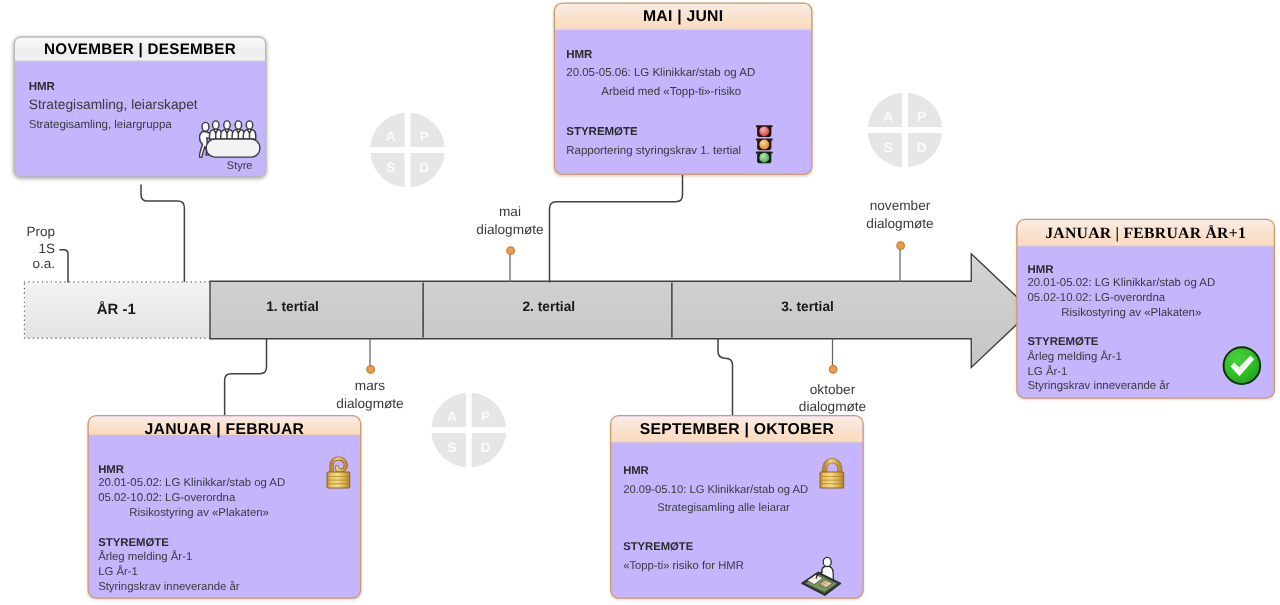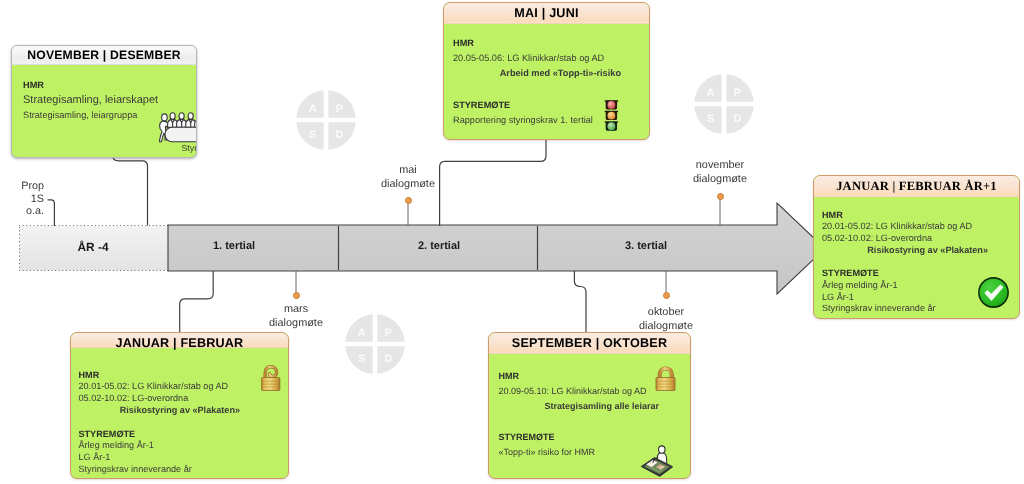--- a/index.html
+++ b/index.html
@@ -2,34 +2,34 @@
 <html><head>
 <meta charset="utf-8">
 <style>
   html,body{margin:0;padding:0;}
   body{width:1024px;height:484px;background:#ffffff;font-family:"Liberation Sans",sans-serif;overflow:hidden;
        -webkit-font-smoothing:antialiased;text-rendering:geometricPrecision;}
   #stage{position:relative;width:1024px;height:484px;}
   .abs{position:absolute;}
 
   
-  .card{position:absolute;box-sizing:border-box;border-radius:7px;background:#bef264;overflow:hidden;}
+  .card{position:absolute;box-sizing:border-box;border-radius:7px;background:#c4b5fd;overflow:hidden;}
   .card.gray{border-radius:6px;}
   .card.orange{border:1.3px solid #D09A6A;box-shadow:0 1px 2px rgba(120,90,60,.22);}
   .card.gray{border:1px solid #B8B8B8;box-shadow:0 1px 3px rgba(0,0,0,.30);}
   .card-head{box-sizing:border-box;width:100%;text-align:center;
     font-weight:bold;letter-spacing:.2px;color:#000;}
   .card.orange > .card-head{background:linear-gradient(to bottom,#FBECE2 0%,#F9E5D5 40%,#FBDCBE 92%,#FCE2C9 100%);
     border-bottom:1px solid #F0D5BB;}
   .card.gray > .card-head{background:linear-gradient(to bottom,#FAFAFA 0%,#EDEDED 70%,#F2F2F2 100%);
     border-bottom:1px solid #DDDDDD;}
   .card-body{position:relative;box-sizing:border-box;width:100%;}
   .sec-head{font-weight:bold;color:#2b2b2b;}
   .sec-line{color:#3a3a3a;white-space:nowrap;}
-  .sec-line.right{text-align:right;font-weight:bold;}
+  .sec-line.right{text-align:center;}
   .icon-cap{text-align:right;color:#3a3a3a;}
   .wm-t{fill:#FBFBFB;font-family:"Liberation Sans",sans-serif;font-size:13px;font-weight:bold;text-anchor:middle;}
   .tl-label{text-align:center;font-size:11px;font-weight:bold;color:#1a1a1a;line-height:11px;}
   .prop-label{text-align:right;font-size:10.8px;line-height:12.5px;color:#3a3a3a;}
   .ms-dot{width:7px;height:7px;border-radius:50%;background:#EE9B4F;border:1px solid #C87B2E;box-sizing:border-box;margin:0 auto;}
   .ms-label{text-align:center;font-size:10.9px;line-height:13.7px;color:#3a3a3a;white-space:nowrap;}
 </style>
 </head>
 <body>
 
@@ -107,21 +107,21 @@
       <path d="M47.6,199.8 L51,199.8 Q54.4,199.8 54.4,203.2 L54.4,226"></path>
 
       <path d="M546,139.5 L546,156 Q546,161.4 540.6,161.4 L445,161.4 Q439.6,161.4 439.6,166.8 L439.6,226"></path>
 
       <path d="M179.7,333.6 L179.7,304.2 Q179.7,298.9 185.0,298.9 L207.9,298.9 Q213.2,298.9 213.2,293.6 L213.2,271"></path>
 
       <path d="M574.4,271 L574.4,281.0 Q574.4,286.5 580.2,286.5 Q586.0,286.5 586.0,292.0 L586.0,333.6"></path>
     </g>
   </svg>
 
-  <div class="card gray" style="left:11px;top:45px;width:186px;height:113px;">
+  <div class="card gray" style="left:11px;top:29px;width:202px;height:113px;">
     <div class="card-head" style="height:19px;line-height:19.5px;font-size:12.2px;">NOVEMBER | DESEMBER</div>
     <div class="card-body" style="padding:13px 0 0 11px;">
       <div class="sec-head" style="font-size:9.2px;line-height:15px;">HMR</div>
       <div class="sec-line" style="font-size:11px;line-height:15px;">Strategisamling, leiarskapet</div>
       <div class="sec-line" style="font-size:9.2px;line-height:15px;">Strategisamling, leiargruppa</div>
     </div>
     <div class="abs" style="left:147px;top:66px;">
       <svg width="52" height="36" viewBox="0 0 52 36">
         <g fill="#FBFBFB" stroke="#3A3A40" stroke-width="1.15" stroke-linejoin="round" stroke-linecap="round">
 
@@ -338,21 +338,21 @@
           <line x1="17.0" y1="22.5" x2="21.4" y2="19.6"></line>
         </g>
 
         <path d="M16.8,13.0 C14.2,13.8 12.6,15.6 12.4,17.6" fill="none" stroke="#2E3033" stroke-width="0.95" stroke-linecap="round"></path>
 
         <path d="M2.2,21.2 L13.8,13.4 L29.8,21.4 L18.6,29.8 Z" fill="none" stroke="#2E3033" stroke-width="1.15" stroke-linejoin="round"></path>
       </svg>
     </div>
   </div>
 
-  <div class="abs tl-label" style="left:33px;top:240px;width:120px;font-size:11.9px;line-height:14px;">ÅR -4</div>
+  <div class="abs tl-label" style="left:33px;top:240px;width:120px;font-size:11.9px;line-height:14px;">ÅR -1</div>
   <div class="abs tl-label" style="left:184px;top:241px;width:100px;">1. tertial</div>
   <div class="abs tl-label" style="left:389px;top:241px;width:100px;">2. tertial</div>
   <div class="abs tl-label" style="left:596px;top:241px;width:100px;">3. tertial</div>
 
   <div class="abs prop-label" style="left:0px;top:180px;width:44px;">
     <div>Prop</div>
     <div>1S</div>
     <div>o.a.</div>
   </div>
 

